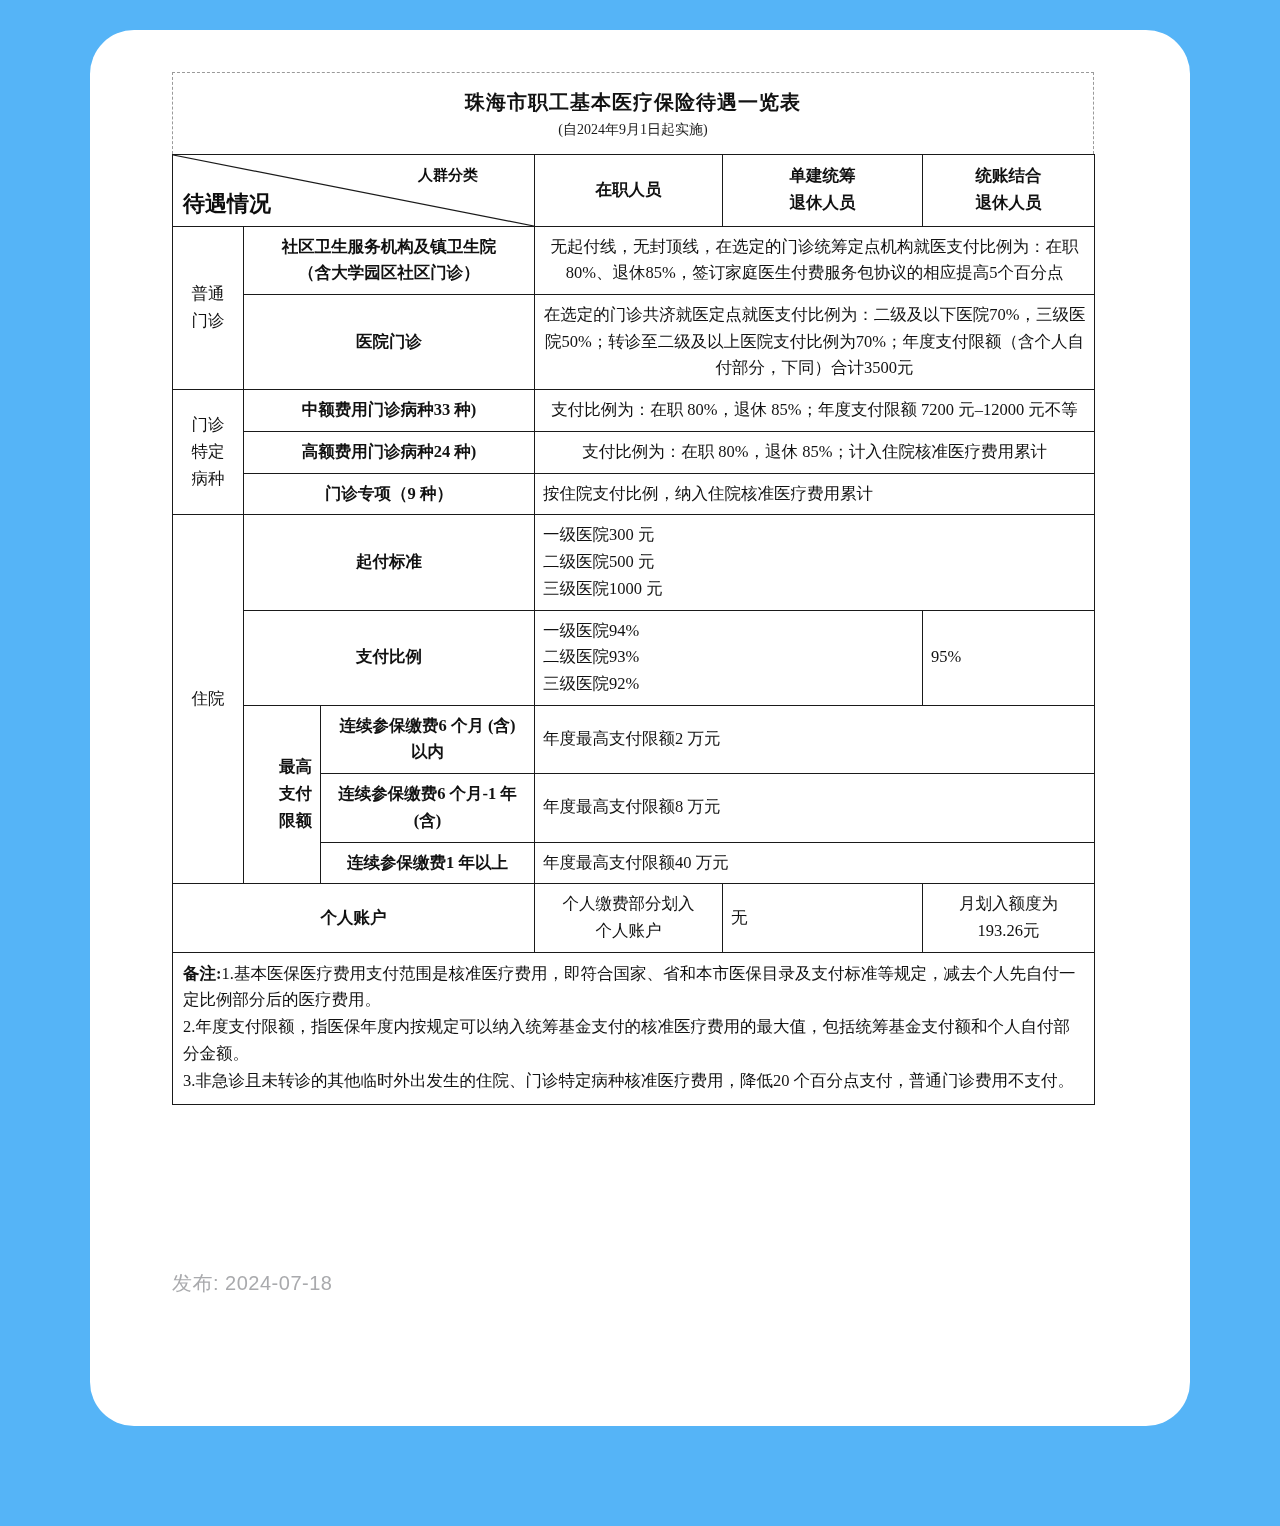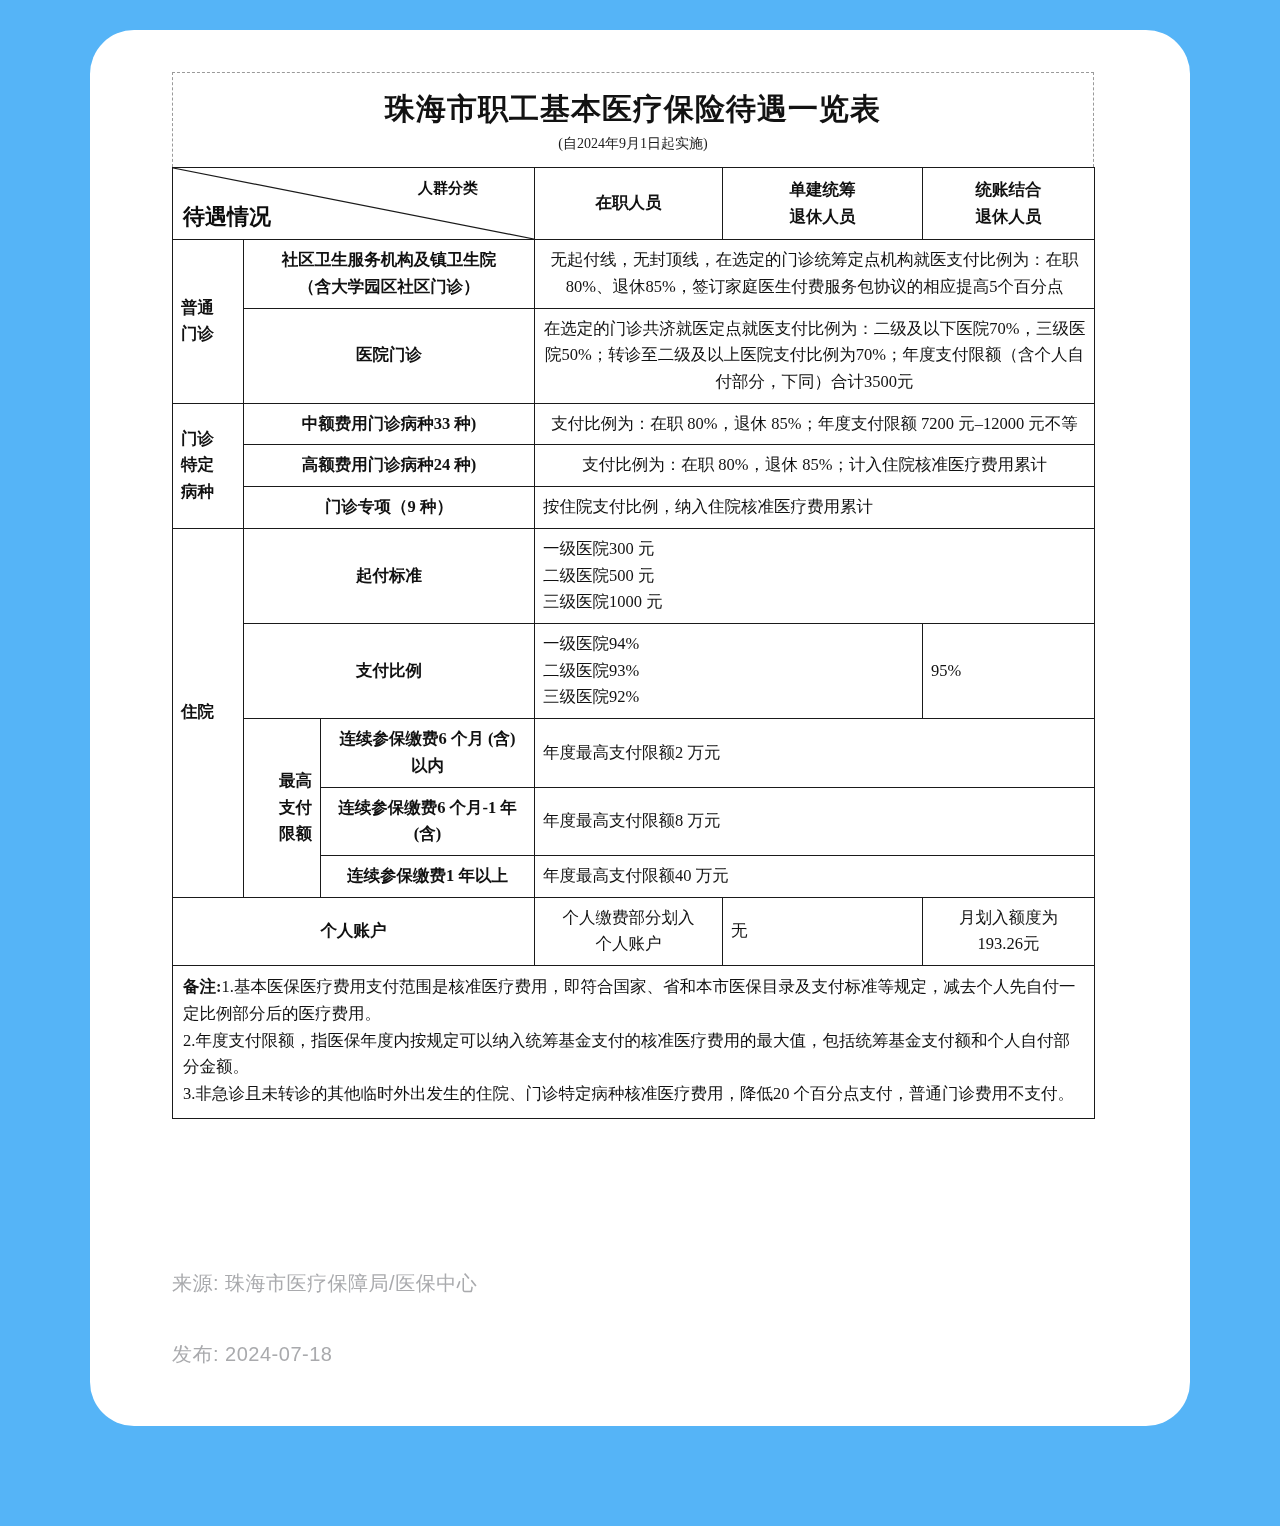--- a/index.html
+++ b/index.html
@@ -38,21 +38,21 @@
   .title-block {
     border: 1px dashed #9a9a9a;
     border-bottom: none;
     padding: 16px 0 14px 0;
     text-align: center;
     background: #fff;
   }
   .doc-title {
     font-family: "Liberation Serif", "DejaVu Serif", serif;
     font-weight: bold;
-    font-size: 30px;
+    font-size: 20px;
     letter-spacing: 1px;
     color: #121212;
     line-height: 1.35;
     margin: 0 0 4px 0;
   }
   .doc-subtitle {
     font-size: 14px;
     color: #1a1a1a;
     line-height: 1.4;
     margin: 0;
@@ -107,22 +107,22 @@
   .hdr-col {
     font-size: 21px;
     font-weight: bold;
     text-align: center;
     line-height: 1.24;
     color: #0d0d0d;
   }
 
   .rowlabel {
     font-size: 19px;
-    font-weight: bold;
-    text-align: left;
+    font-weight: normal;
+    text-align: center;
     line-height: 1.3;
     color: #0d0d0d;
   }
   .sublabel {
     font-size: 17px;
     font-weight: bold;
     text-align: right;
     line-height: 1.32;
     color: #111;
     margin-top: 28px;
@@ -284,17 +284,16 @@
         <td class="notecell" colspan="6"><span class="nlabel">备注:</span><span>1.基本医保医疗费用支付范围是核准医疗费用，即符合国家、省和本市医保目录及支付标准等规定，减去个人先自付一定比例部分后的医疗费用。
 2.年度支付限额，指医保年度内按规定可以纳入统筹基金支付的核准医疗费用的最大值，包括统筹基金支付额和个人自付部分金额。
 3.非急诊且未转诊的其他临时外出发生的住院、门诊特定病种核准医疗费用，降低20 个百分点支付，普通门诊费用不支付。</span></td>
       </tr>
 
     </tbody>
       </table>
   </div>
 
   <div class="meta">
-    <div class="meta-line">来源: 珠海市医疗保障局/医保中心</div>
     <div class="meta-line">发布: 2024-07-18</div>
   </div>
 
 </div>
 
 </body></html>

